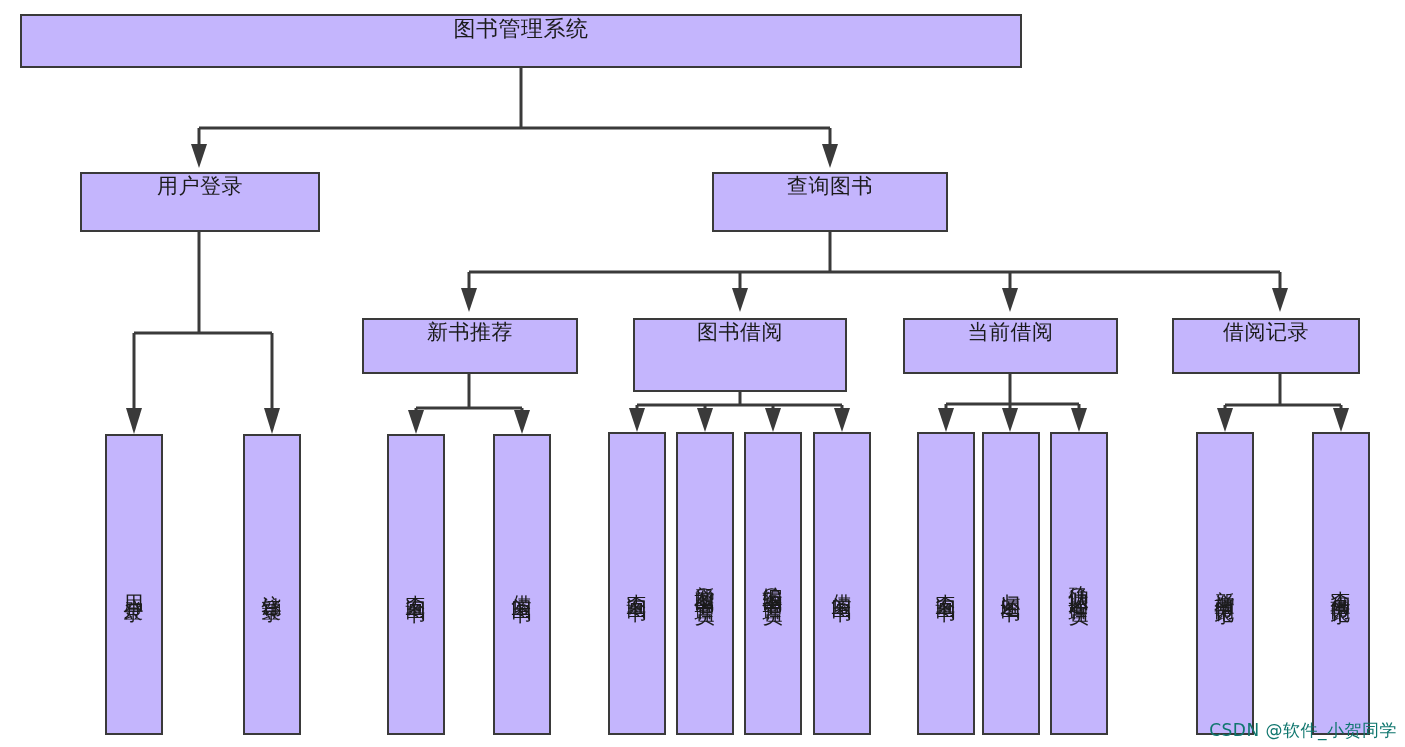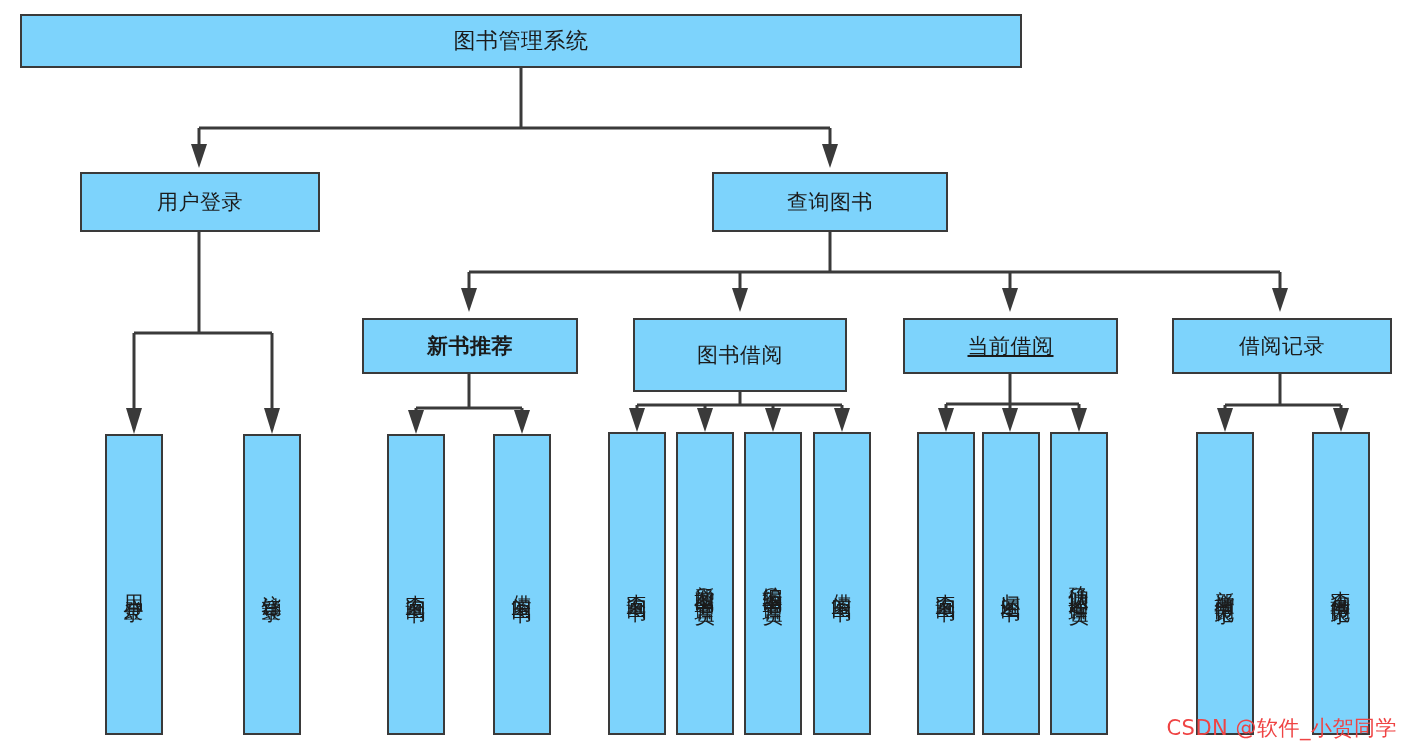--- a/index.html
+++ b/index.html
@@ -23,24 +23,23 @@
     position: absolute;
     left: 0;
     top: 0;
     width: 1405px;
     height: 747px;
     pointer-events: none;
   }
   .node {
     position: absolute;
     box-sizing: border-box;
-    background: #7dd3fc;
+    background: #c4b5fd;
     border: 2px solid #3a3a3a;
     display: flex;
-    align-items: center;
     justify-content: center;
     z-index: 3;
   }
   .node .label {
     font-size: 21px;
     line-height: 1.18;
     letter-spacing: 0.5px;
     color: #1b1b1b;
     text-align: center;
     white-space: nowrap;
@@ -55,22 +54,22 @@
     white-space: normal;
   }
   .node.root .label { font-size: 22px; }
   .node.lvl1 .label { font-size: 21px; }
   .node.lvl2 .label { font-size: 21px; }
 
   #watermark {
     position: absolute;
     right: 8px;
     bottom: 5px;
-    font-size: 21px;
-    color: #ef4444;
+    font-size: 17px;
+    color: #0f766e;
     letter-spacing: 0.5px;
     z-index: 6;
     white-space: nowrap;
   }
 </style>
 </head>
 <body>
 
 <div id="canvas">
 
@@ -152,30 +151,30 @@
     <span class="label">图书管理系统</span>
   </div>
 
   <div class="node lvl1" style="left:80px; top:172px; width:240px; height:60px;">
     <span class="label">用户登录</span>
   </div>
   <div class="node lvl1" style="left:712px; top:172px; width:236px; height:60px;">
     <span class="label">查询图书</span>
   </div>
 
-  <div class="node lvl2" style="left:362px; top:318px; width:216px; height:56px;font-weight:bold;">
+  <div class="node lvl2" style="left:362px; top:318px; width:216px; height:56px;">
     <span class="label">新书推荐</span>
   </div>
   <div class="node lvl2" style="left:633px; top:318px; width:214px; height:74px;">
     <span class="label">图书借阅</span>
   </div>
-  <div class="node lvl2" style="left:903px; top:318px; width:215px; height:56px;text-decoration:underline;">
+  <div class="node lvl2" style="left:903px; top:318px; width:215px; height:56px;">
     <span class="label">当前借阅</span>
   </div>
-  <div class="node lvl2" style="left:1172px; top:318px; width:220px; height:56px;">
+  <div class="node lvl2" style="left:1172px; top:318px; width:188px; height:56px;">
     <span class="label">借阅记录</span>
   </div>
 
   <div class="node vertical" style="left:105px; top:434px; width:58px; height:301px;">
     <span class="label">用户登录</span>
   </div>
   <div class="node vertical" style="left:243px; top:434px; width:58px; height:301px;">
     <span class="label">注销登录</span>
   </div>
 

